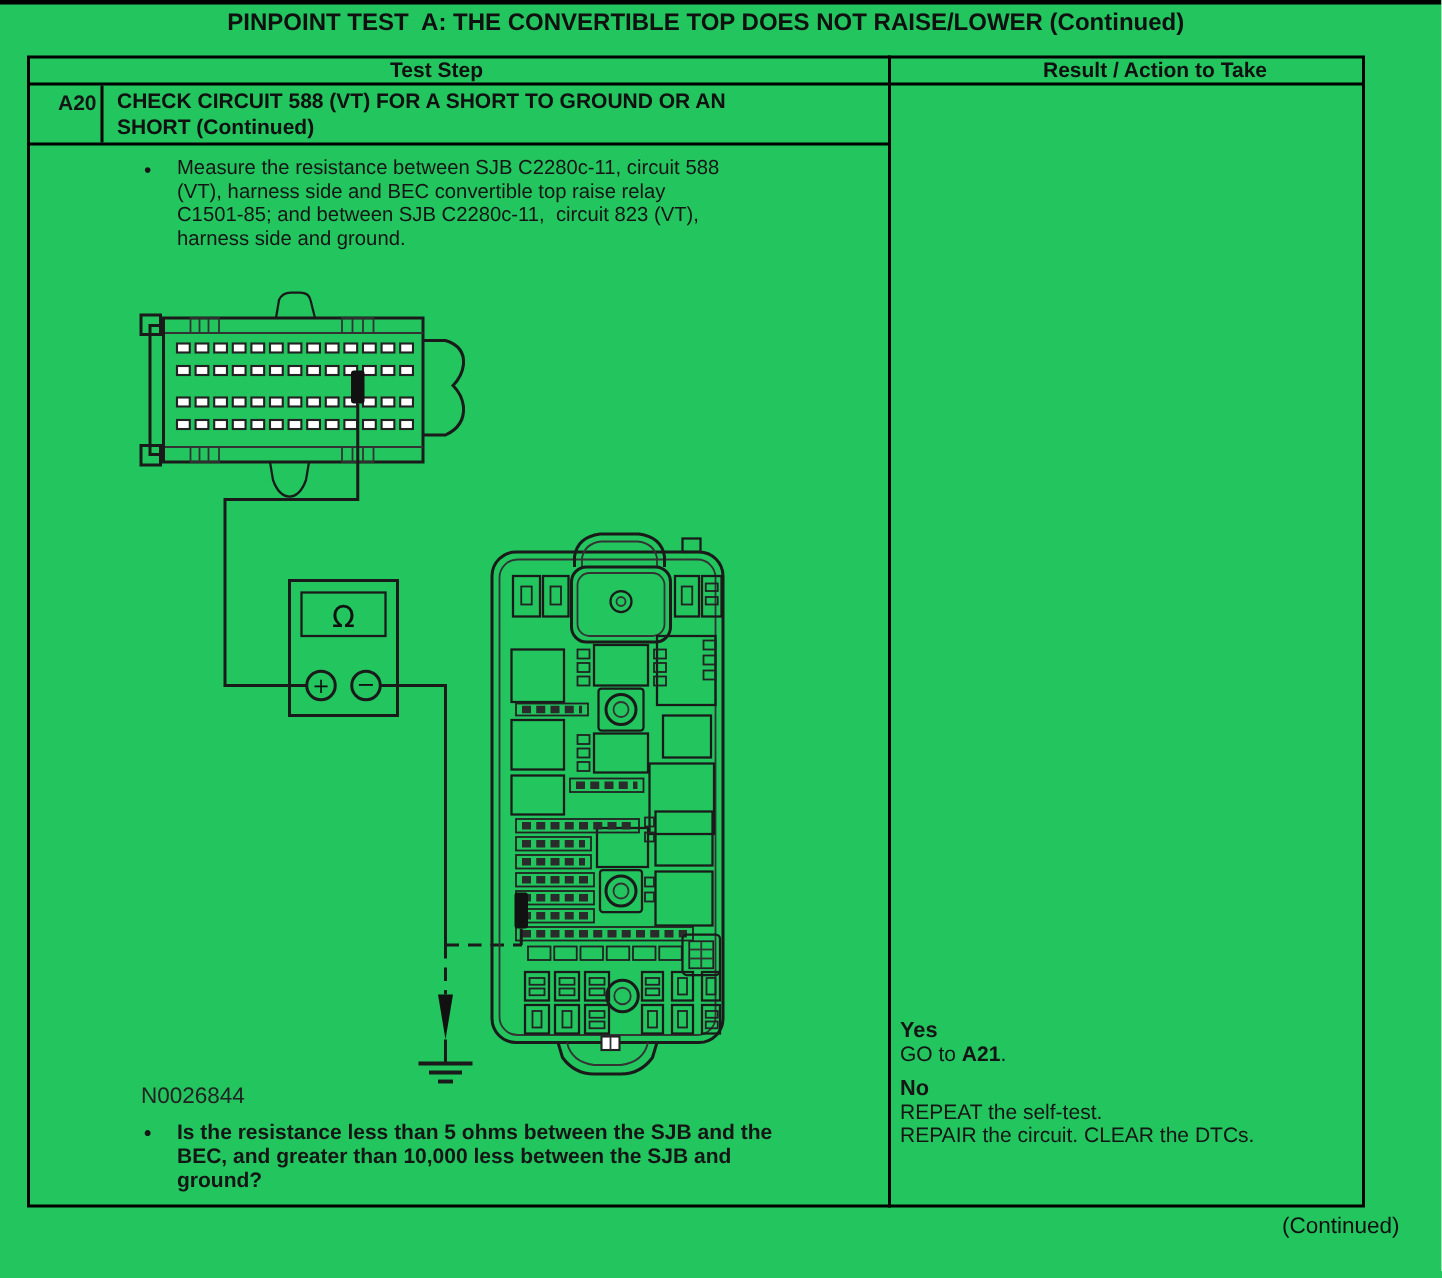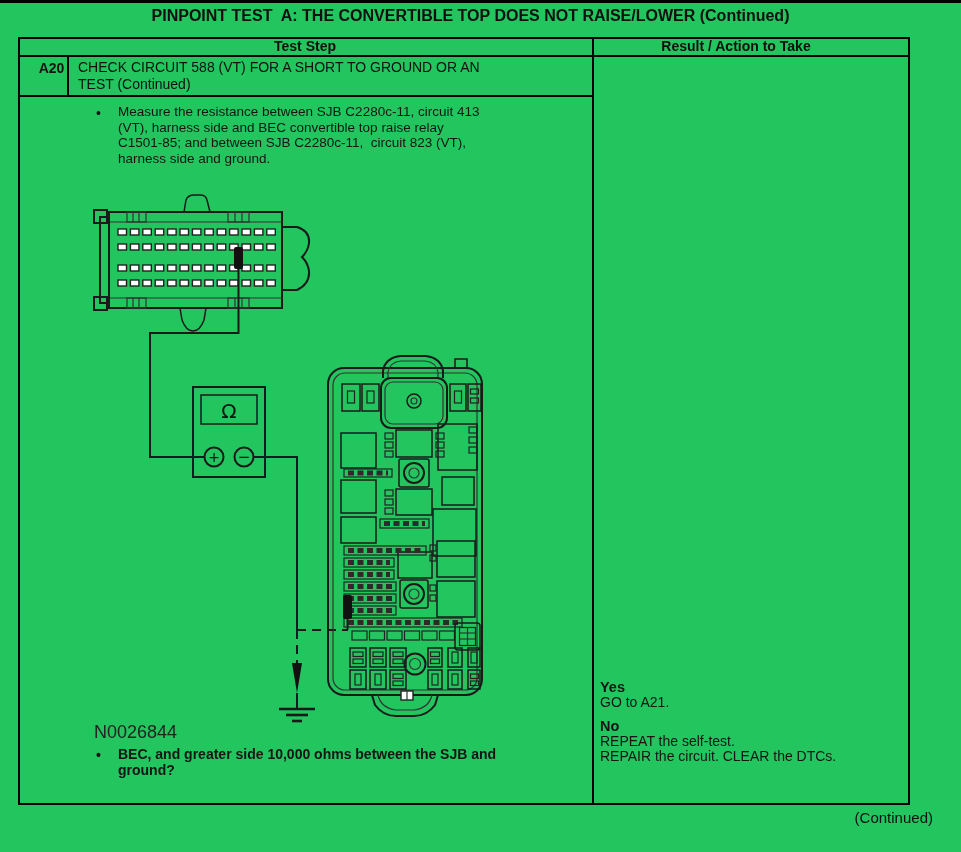--- a/index.html
+++ b/index.html
@@ -12,35 +12,35 @@
   .doc-title {
     left:0; top:7px; width:941px; text-align:center;
     font-size:16px; font-weight:bold; color:#101010; white-space:pre;
   }
   .frame { left:18px; top:37px; width:892px; height:768px; border:2px solid #000; box-sizing:border-box; }
   .col-div { left:592px; top:37px; width:2px; height:768px; background:#000; }
   .header-bottom { left:18px; top:55px; width:892px; height:2px; background:#000; }
   .steprow-bottom { left:18px; top:95px; width:576px; height:2px; background:#000; }
   .stepid-div { left:67px; top:57px; width:2px; height:38px; background:#000; }
   .hcell { top:38px; height:17px; line-height:17px; text-align:center; font-weight:bold; font-size:14px; color:#101010; }
-  .hcell.left { left:18px; width:574px; }
-  .hcell.right { left:594px; width:284px; }
+  .hcell.left { left:4px; width:574px; }
+  .hcell.right { left:628px; width:284px; }
   .step-id { left:18px; top:60px; width:67px; text-align:center; font-weight:bold; font-size:14px; }
-  .step-name { left:78px; top:59px; font-weight:normal; font-size:14px; line-height:16.5px; color:#101010; }
+  .step-name { left:78px; top:59px; font-weight:bold; font-size:14px; line-height:16.5px; color:#101010; }
   .line { display:block; white-space:pre; }
   .bullet-dot { font-size:14px; line-height:15px; }
   .measure-dot { left:96px; top:106px; }
   .measure-lines { left:118px; top:104px; font-size:13.5px; line-height:15.6px; }
   .question-dot { left:96px; top:748px; font-weight:bold; }
   .question-lines { left:118px; top:746px; font-size:14px; font-weight:bold; line-height:16px; }
-  .figure-id { left:94px; top:722px; font-size:18px; color:#222;text-align:right; }
+  .figure-id { left:94px; top:722px; font-size:15px; color:#222;text-align:right; }
   .result-cell { left:600px; top:680px; width:300px; font-size:14px; line-height:15px; }
   .res-label { font-weight:bold; font-size:14.5px; }
   .res-gap { margin-top:9px; }
-  .result-cell b { font-weight:normal; }
+  .result-cell b { font-weight:bold; }
   .result-cell span { white-space:pre; }
   .continued { left:723px; top:809px; width:210px; text-align:right; font-size:15px; color:#101010; }
   svg.diagram { left:88px; top:192px; }
   svg .ln  { fill:none; stroke:#1a1a1a; stroke-width:2; }
   svg .ln15{ fill:none; stroke:#1a1a1a; stroke-width:1.5; }
   svg .ln12{ fill:none; stroke:#333;    stroke-width:1.2; }
   svg .fuseline { stroke:#2b2b2b; stroke-width:5; stroke-dasharray:6 3.5; }
   svg .slot { fill:none; stroke:#222; stroke-width:1.2; }
   svg text { fill:#111; stroke:none; font-family:"DejaVu Sans", sans-serif; text-anchor:middle; }
 </style>
@@ -58,26 +58,26 @@
   <div class="abs header-bottom"></div>
   <div class="abs steprow-bottom"></div>
   <div class="abs stepid-div"></div>
 
   <div class="abs hcell left">Test Step</div>
   <div class="abs hcell right">Result / Action to Take</div>
 
   <div class="abs step-id">A20</div>
   <div class="abs step-name">
     <span class="line">CHECK CIRCUIT 588 (VT) FOR A SHORT TO GROUND OR AN</span>
-    <span class="line">TEST (Continued)</span>
+    <span class="line">SHORT (Continued)</span>
   </div>
 
   <div class="abs bullet-dot measure-dot">•</div>
   <div class="abs measure-lines">
-    <span class="line">Measure the resistance between SJB C2280c-11, circuit 413</span>
+    <span class="line">Measure the resistance between SJB C2280c-11, circuit 588</span>
     <span class="line">(VT), harness side and BEC convertible top raise relay</span>
     <span class="line">C1501-85; and between SJB C2280c-11,  circuit 823 (VT),</span>
     <span class="line">harness side and ground.</span>
   </div>
 
   <svg class="abs diagram" width="424" height="540" viewBox="88 192 424 540">
     <defs>
       <rect id="pin" width="8.5" height="6" fill="#fff" stroke="#222" stroke-width="1.4"></rect>
       <g id="pinrow">
         <use href="#pin" x="118" y="0"></use>
@@ -297,21 +297,22 @@
         <rect x="401" y="691" width="12" height="9" fill="#fff" stroke="#222" stroke-width="1.4"></rect>
         <line class="ln12" x1="407" y1="691" x2="407" y2="700"></line>
       </g>
     </g>
   </svg>
 
   <div class="abs figure-id">N0026844</div>
 
   <div class="abs bullet-dot question-dot">•</div>
   <div class="abs question-lines">
-    <span class="line">BEC, and greater side 10,000 ohms between the SJB and</span>
+    <span class="line">Is the resistance less than 5 ohms between the SJB and the</span>
+    <span class="line">BEC, and greater than 10,000 less between the SJB and</span>
     <span class="line">ground?</span>
   </div>
 
   <div class="abs result-cell">
     <div class="res-label">Yes</div>
     <div><span>GO to </span><b>A21</b><span>.</span></div>
     <div class="res-label res-gap">No</div>
     <div>REPEAT the self-test.</div>
     <div>REPAIR the circuit. CLEAR the DTCs.</div>
   </div>

